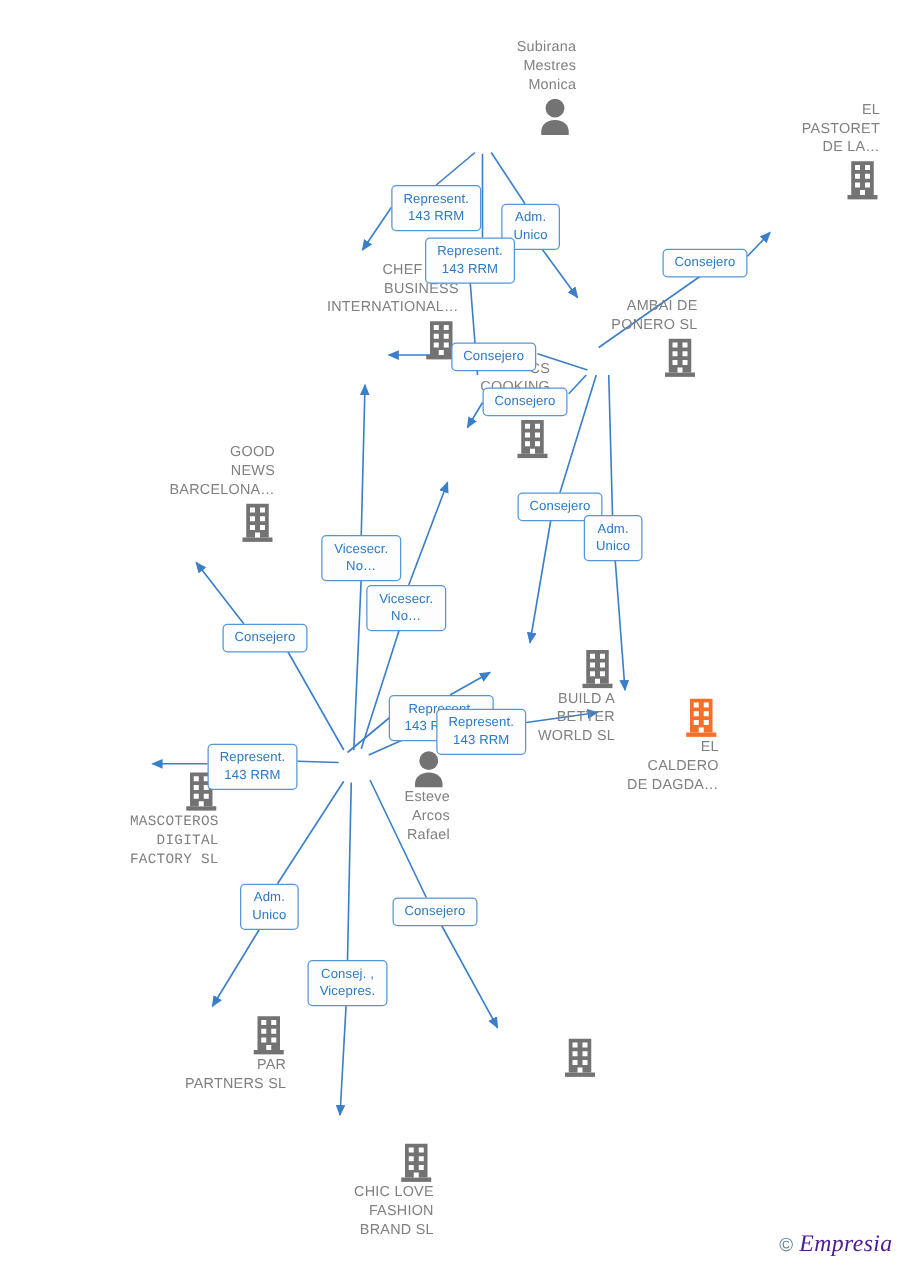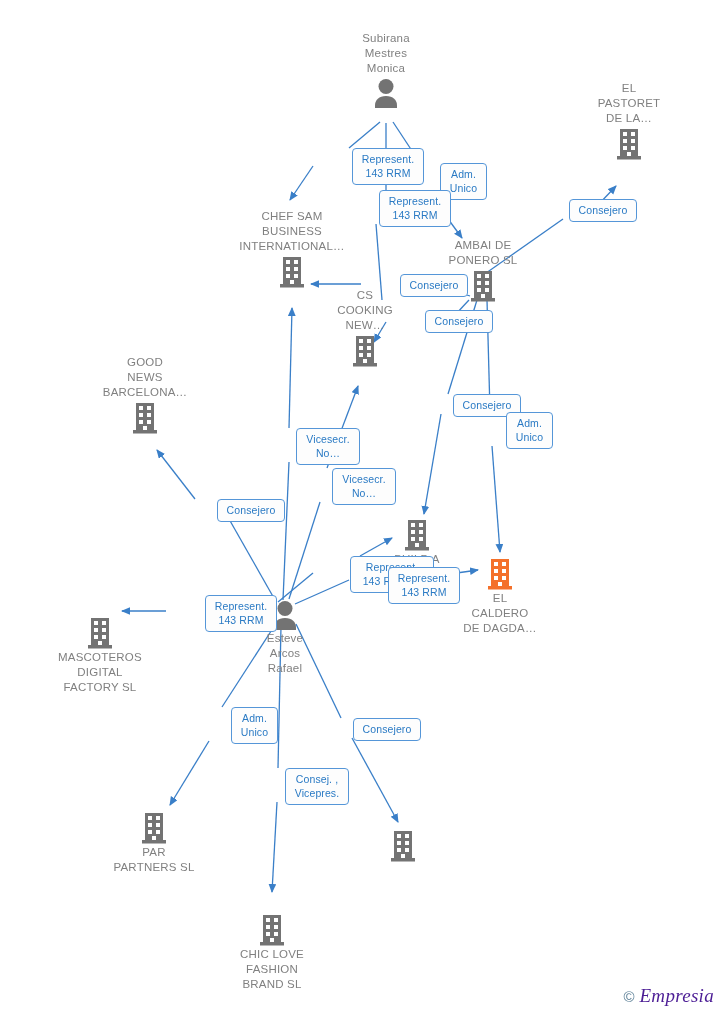--- a/index.html
+++ b/index.html
@@ -26,21 +26,21 @@
     position: absolute;
     left: 0; top: 0;
     width: 728px;
     height: 1015px;
     pointer-events: none;
   }
   .node {
     position: absolute;
     width: 150px;
     margin-left: -75px;
-    text-align: center;
+    text-align: right;
     color: #808080;
     font-size: 11.5px;
     line-height: 15px;
     letter-spacing: 0.2px;
   }
   .node .label-above {
     display: block;
     white-space: pre-line;
   }
   .node .label-below {
@@ -60,21 +60,20 @@
     border: 1.3px solid #5596d8;
     border-radius: 4px;
     color: #2a7ac4;
     font-size: 10.5px;
     line-height: 14px;
     text-align: center;
     padding: 3px 6px 4px 6px;
     white-space: pre-line;
     box-sizing: border-box;
     letter-spacing: 0.1px;
-    margin-left: 39px;
   }
   .watermark {
     position: absolute;
     right: 14px;
     bottom: 8px;
     display: flex;
     align-items: center;
     gap: 5px;
     font-size: 17px;
   }
@@ -293,21 +292,21 @@
             <rect x="16" y="18" width="4" height="4"></rect>
             <rect x="12" y="24" width="4" height="4"></rect>
           </g>
         </svg>
     </span>
     <span class="label-below">EL
 CALDERO
 DE DAGDA…</span>
   </div>
 
-  <div class="node company" style="left:100px; top:615px;">
+  <div class="node company" style="left:100px; top:615px;font-family:Liberation Mono, monospace;">
     <span class="glyph">
       <svg width="28" height="32" viewBox="0 0 28 32">
           <rect x="5" y="1" width="18" height="27" fill="#737373"></rect>
           <rect x="2" y="28" width="24" height="3.5" fill="#737373"></rect>
           <g fill="#ffffff">
             <rect x="8" y="4" width="4" height="4"></rect>
             <rect x="16" y="4" width="4" height="4"></rect>
             <rect x="8" y="11" width="4" height="4"></rect>
             <rect x="16" y="11" width="4" height="4"></rect>
             <rect x="8" y="18" width="4" height="4"></rect>

